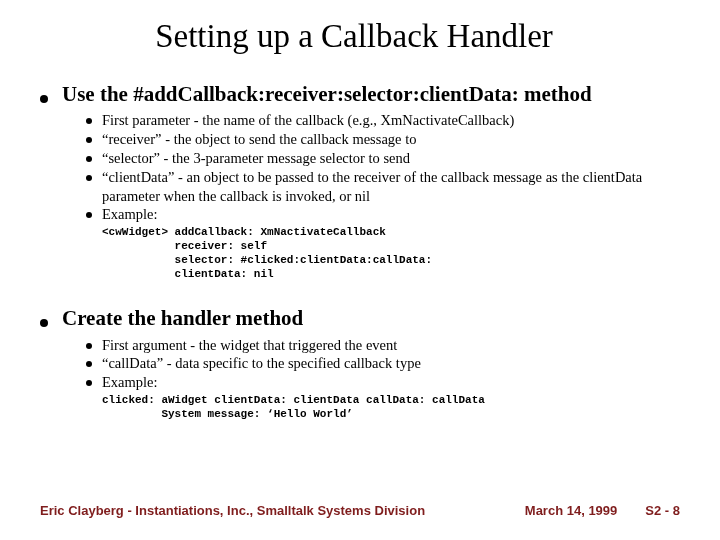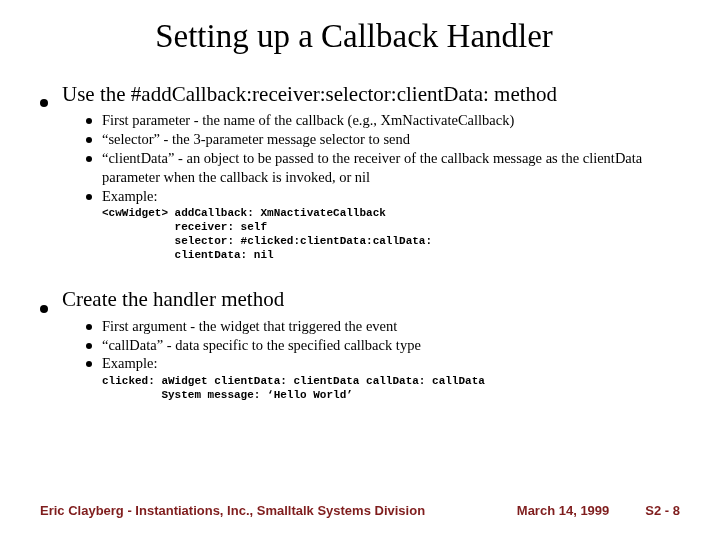--- a/index.html
+++ b/index.html
@@ -17,22 +17,23 @@
     padding: 18px 52px 0 40px;
   }
   .title {
     font-size: 33px;
     text-align: center;
     margin: 0 0 26px 0;
     font-weight: normal;
   }
   .bullet-row {
     display: flex;
-    align-items: flex-end;
+    align-items: center;
     margin-bottom: 4px;
+    font-weight: bold;
   }
   .dot {
     width: 8px;
     height: 8px;
     background: #000;
     border-radius: 50%;
     flex-shrink: 0;
     margin-top: 9px;
     margin-right: 14px;
   }
@@ -81,37 +82,41 @@
     right: 40px;
     display: flex;
     justify-content: space-between;
     font-family: Arial, Helvetica, sans-serif;
     font-size: 13px;
     font-weight: bold;
     color: #7f1d1d;
   }
   .footer-right {
     display: flex;
-    gap: 36px;
+    gap: 28px;
   }
 </style>
 </head>
 <body>
 
 <div class="slide">
   <h1 class="title">Setting up a Callback Handler</h1>
 
   <div class="bullet-row">
     <div class="dot"></div>
     <div class="main-text">Use the #addCallback:receiver:selector:clientData: method</div>
   </div>
   <div class="sub-list">
     <div class="sub-row">
       <div class="sub-dot"></div>
       <div class="sub-text">First parameter - the name of the callback (e.g., XmNactivateCallback)</div>
+    </div>
+    <div class="sub-row">
+      <div class="sub-dot"></div>
+      <div class="sub-text">“receiver” - the object to send the callback message to</div>
     </div>
     <div class="sub-row">
       <div class="sub-dot"></div>
       <div class="sub-text">“selector” - the 3-parameter message selector to send</div>
     </div>
     <div class="sub-row">
       <div class="sub-dot"></div>
       <div class="sub-text">“clientData” - an object to be passed to the receiver of the callback message as the clientData parameter when the callback is invoked, or nil</div>
     </div>
     <div class="sub-row">

